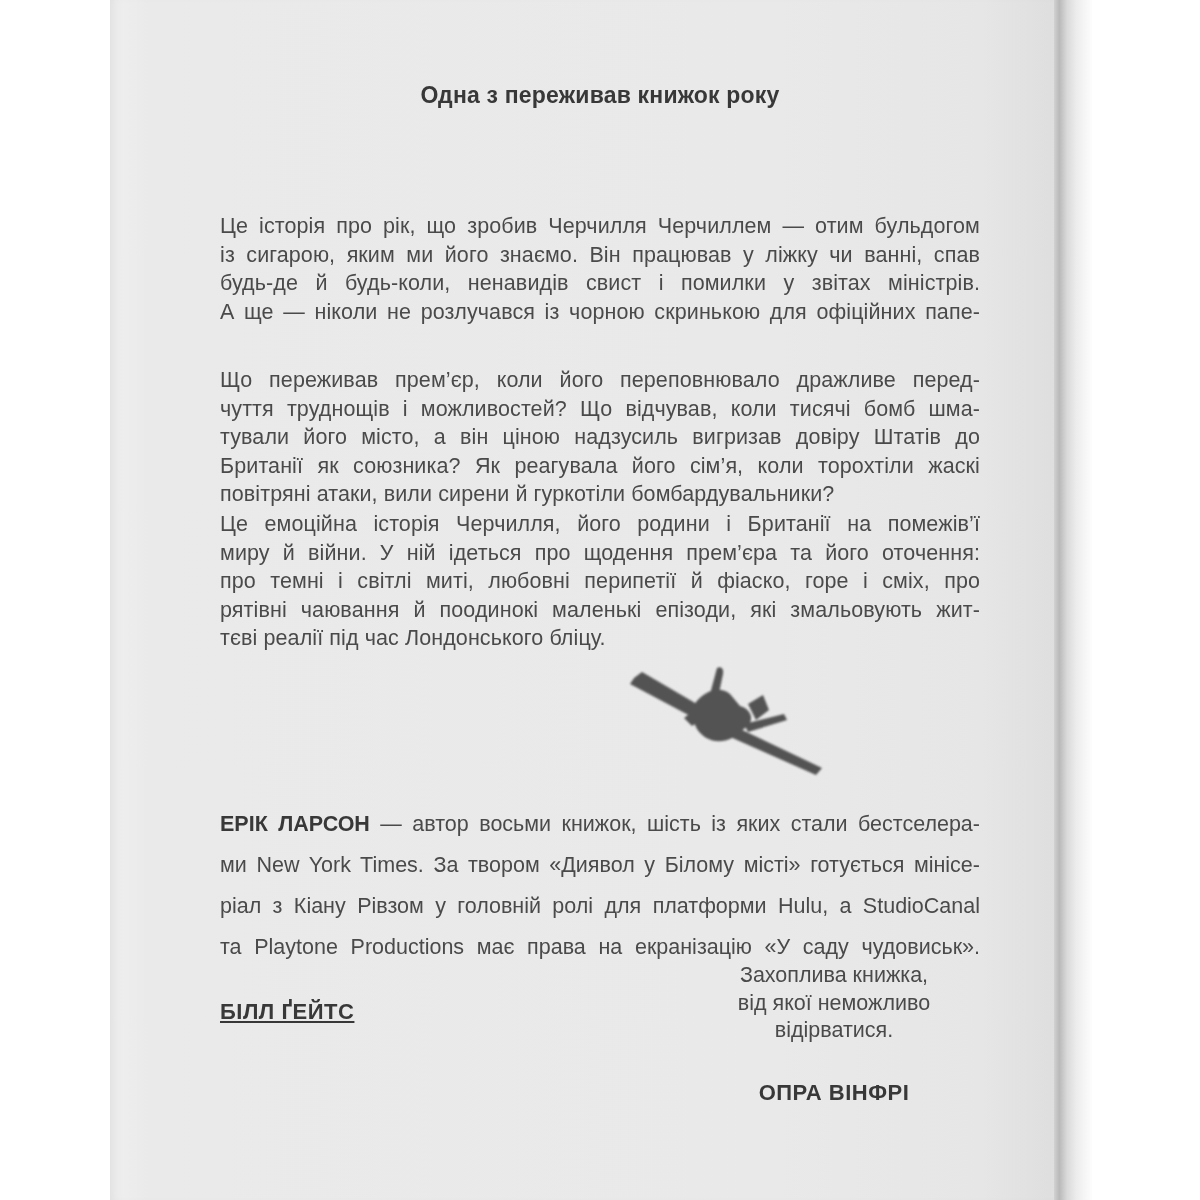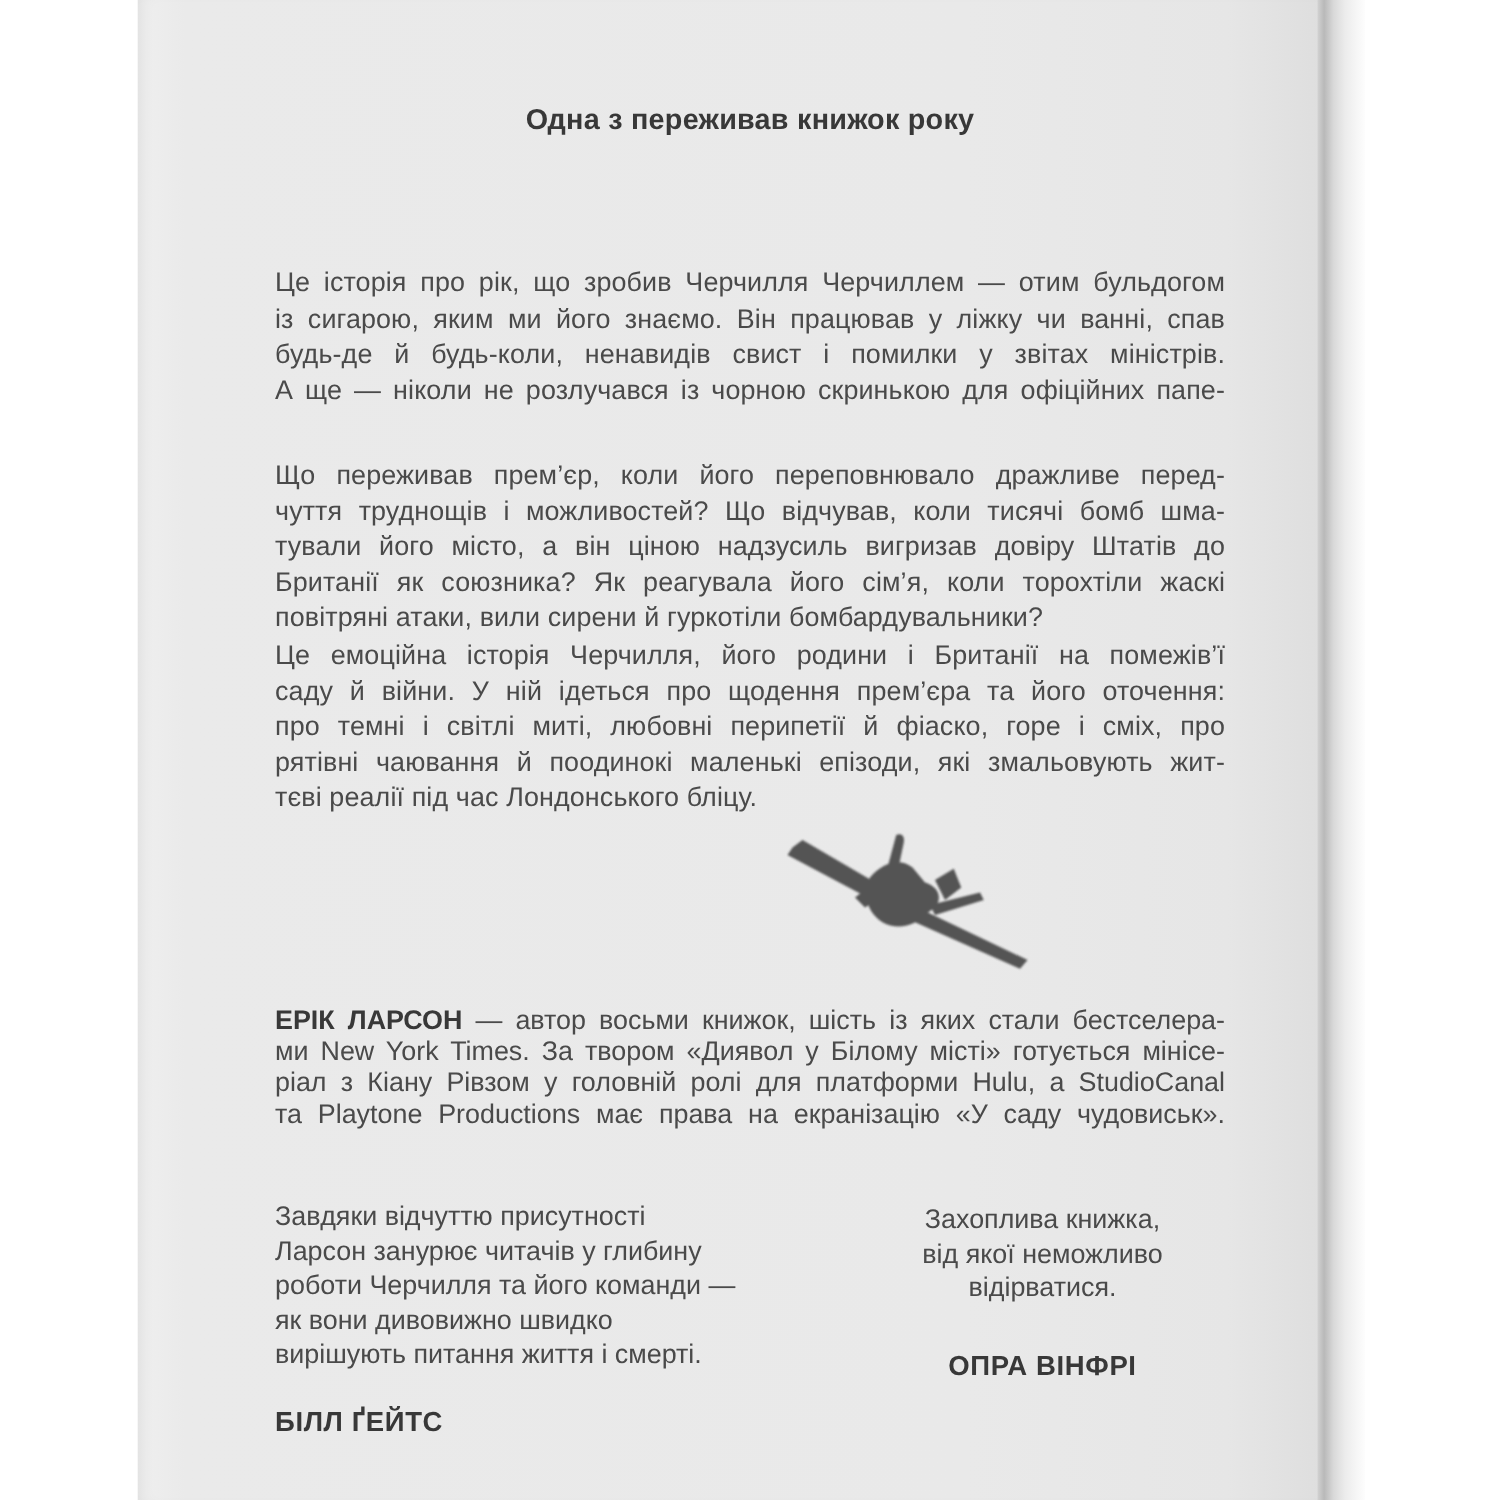--- a/index.html
+++ b/index.html
@@ -64,21 +64,21 @@
   .plane {
     position: absolute;
     left: 510px; top: 662px;
     width: 220px; height: 115px;
   }
 
   .author-para {
     position: absolute;
     left: 110px; top: 804px; width: 760px;
     font-size: 21.5px;
-    line-height: 25px;
+    line-height: 41px;
     color: #4a4a4a;
     white-space: pre-line;
     text-align: justify;
     text-align-last: justify;
     margin: 0;
   }
   .author-lead { font-weight: bold; color: #383838; }
 
   .quote {
     position: absolute;
@@ -88,21 +88,21 @@
   }
   .quote-left  { left: 110px; top: 960px; width: 460px; }
   .quote-right { left: 574px; top: 962px; width: 300px; text-align: center; }
   .quote-text { white-space: pre-line; }
   .attribution {
     font-weight: bold;
     color: #383838;
     font-size: 22px;
     letter-spacing: 0.5px;
   }
-  .quote-left .attribution  { margin-top: 26px; }
+  .quote-left .attribution  { margin-top: 38px; text-decoration: underline; }
   .quote-right .attribution { margin-top: 34px; }
 </style>
 </head>
 <body>
 
 <div class="scene">
 
   <div class="page">
     <div class="content">
 
@@ -120,21 +120,21 @@
       <div class="body-para para-2">
         <span class="just">Що переживав прем’єр, коли його переповнювало дражливе перед-
 чуття труднощів і можливостей? Що відчував, коли тисячі бомб шма-
 тували його місто, а він ціною надзусиль вигризав довіру Штатів до
 Британії як союзника? Як реагувала його сім’я, коли торохтіли жаскі</span>
         <span class="last-line">повітряні атаки, вили сирени й гуркотіли бомбардувальники?</span>
       </div>
 
       <div class="body-para para-3">
         <span class="just">Це емоційна історія Черчилля, його родини і Британії на помежів’ї
-саду й війни. У ній ідеться про щодення прем’єра та його оточення:
+миру й війни. У ній ідеться про щодення прем’єра та його оточення:
 про темні і світлі миті, любовні перипетії й фіаско, горе і сміх, про
 рятівні чаювання й поодинокі маленькі епізоди, які змальовують жит-</span>
         <span class="last-line">тєві реалії під час Лондонського бліцу.</span>
       </div>
 
       <svg class="plane" viewBox="0 0 220 115" xmlns="http://www.w3.org/2000/svg">
         <defs>
           <filter id="soft" x="-20%" y="-20%" width="140%" height="140%">
             <feGaussianBlur stdDeviation="0.9"></feGaussianBlur>
           </filter>
@@ -154,25 +154,20 @@
           <path d="M124,62 L164,52 L167,58 L128,70 Z"></path>
         </g>
       </svg>
 
       <p class="author-para"><span class="author-lead">ЕРІК ЛАРСОН</span><span> — автор восьми книжок, шість із яких стали бестселера-
 ми New York Times. За твором «Диявол у Білому місті» готується мінісе-
 ріал з Кіану Рівзом у головній ролі для платформи Hulu, а StudioCanal
 та Playtone Productions має права на екранізацію «У саду чудовиськ».</span></p>
 
       <div class="quote quote-left">
-        <div class="quote-text">Завдяки відчуттю присутності
-Ларсон занурює читачів у глибину
-роботи Черчилля та його команди —
-як вони дивовижно швидко
-вирішують питання життя і смерті.</div>
         <div class="attribution">БІЛЛ ҐЕЙТС</div>
       </div>
 
       <div class="quote quote-right">
         <div class="quote-text">Захоплива книжка,
 від якої неможливо
 відірватися.</div>
         <div class="attribution">ОПРА ВІНФРІ</div>
       </div>
 

